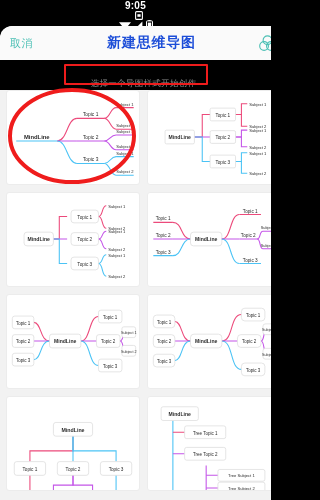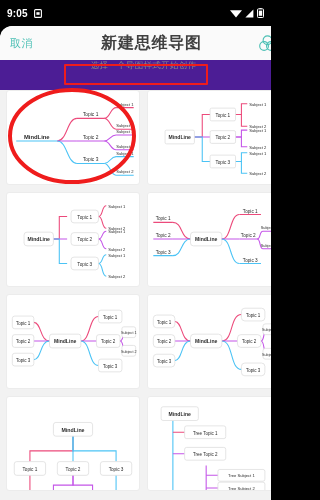--- a/index.html
+++ b/index.html
@@ -23,20 +23,21 @@
   .statusbar {
     position: absolute;
     top: 0; left: 0;
     width: 271px;
     height: 26px;
     background: #000000;
     display: flex;
     align-items: center;
     padding: 0 7px;
     color: #ffffff;
+    flex-direction: column;
   }
   .status-clock {
     font-size: 10px;
     font-weight: bold;
     letter-spacing: 0.2px;
     color: #ffffff;
   }
   .status-left-icons {
     display: flex;
     align-items: center;
@@ -77,39 +78,39 @@
   .nav-cancel {
     font-size: 11px;
     color: #4ec0b5;
     letter-spacing: 0.5px;
     white-space: nowrap;
   }
   .nav-title {
     position: absolute;
     left: 16px; right: 0;
     text-align: center;
-    font-size: 16px;
+    font-size: 14px;
     font-weight: bold;
-    color: #404040;
+    color: #1d4ed8;
     letter-spacing: 0.8px;
     pointer-events: none;
   }
   .nav-right {
     margin-left: auto;
     display: flex;
     align-items: center;
     z-index: 2;
   }
 
   
   .hint-row {
     height: 30px;
-    background: #4c1d95;
-    display: flex;
-    align-items: flex-start;
+    background: #000000;
+    display: flex;
+    align-items: flex-end;
     justify-content: center;
   }
   .hint-text {
     font-size: 8.5px;
     color: #8a8a8a;
     letter-spacing: 0.3px;
   }
   .hint-annot-box {
     position: absolute;
     left: 64px;

